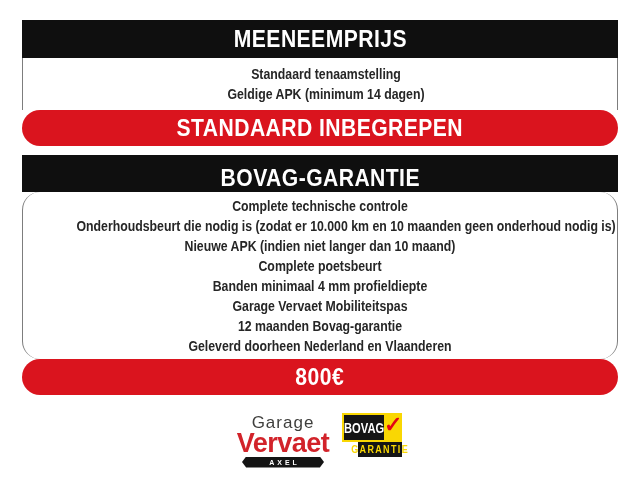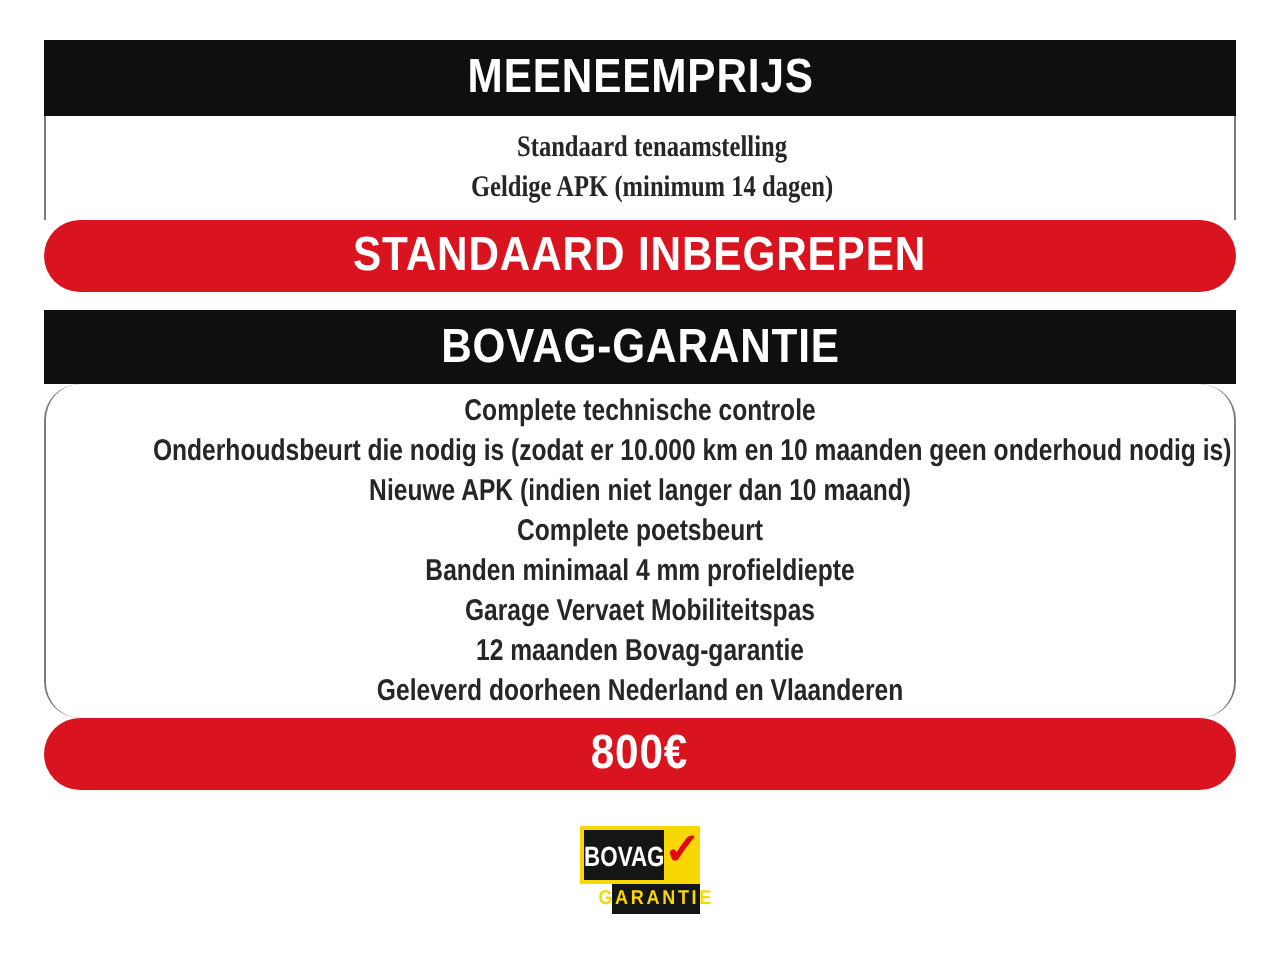--- a/index.html
+++ b/index.html
@@ -13,35 +13,35 @@
   .card-1{margin-top:20px;}
   .card-gap{height:9px;}
 
   .band{
     display:flex;align-items:center;justify-content:center;
     width:100%;
   }
   .band-black{background:#0f0f0f;}
   .band-red{background:#da141e;}
   .h-38{height:38px;}
-  .h-37{height:37px;}
+  .h-37{height:37px;align-items:flex-end;}
   .h-36{height:36px;border-radius:18px;}
 
   .band-text{
     color:#ffffff;font-weight:bold;font-size:24px;letter-spacing:.5px;
     display:inline-block;white-space:nowrap;
     transform:scaleX(.88);transform-origin:center;
   }
 
   .card-body{
     background:#ffffff;
     border-left:1px solid #7d7d7d;border-right:1px solid #7d7d7d;
     text-align:center;
   }
-  .body-1{padding:6px 0 6px 12px;font-family:Liberation Serif, serif;}
+  .body-1{padding:6px 0 6px 12px;}
   .body-2{padding:4px 0 3px 0;border-radius:18px;}
   .line{
     display:block;white-space:nowrap;text-align:center;
     color:#262626;font-weight:bold;font-size:15px;line-height:20px;
     transform:scaleX(.82);transform-origin:center;
   }
 
   .logos{
     margin-top:18px;
     display:flex;align-items:center;justify-content:center;gap:14px;
@@ -122,20 +122,27 @@
       <span class="line">12 maanden Bovag-garantie</span>
       <span class="line">Geleverd doorheen Nederland en Vlaanderen</span>
     </div>
     <div class="band band-red h-36">
       <span class="band-text">800€</span>
     </div>
   </div>
 
   <div class="logos">
 
+    <div class="garage-logo">
+      <span class="garage-word">Garage</span>
+      <span class="vervaet-word">Vervaet</span>
+      <div class="axel-badge">
+        <span class="axel-text">AXEL</span>
+      </div>
+    </div>
 
     <div class="bovag-logo">
       <div class="bovag-top">
         <div class="bovag-namebox">
           <span class="bovag-name">BOVAG</span>
         </div>
         <span class="bovag-check">✓</span>
       </div>
       <div class="bovag-bottom">
         <span class="bovag-sub">GARANTIE</span>

